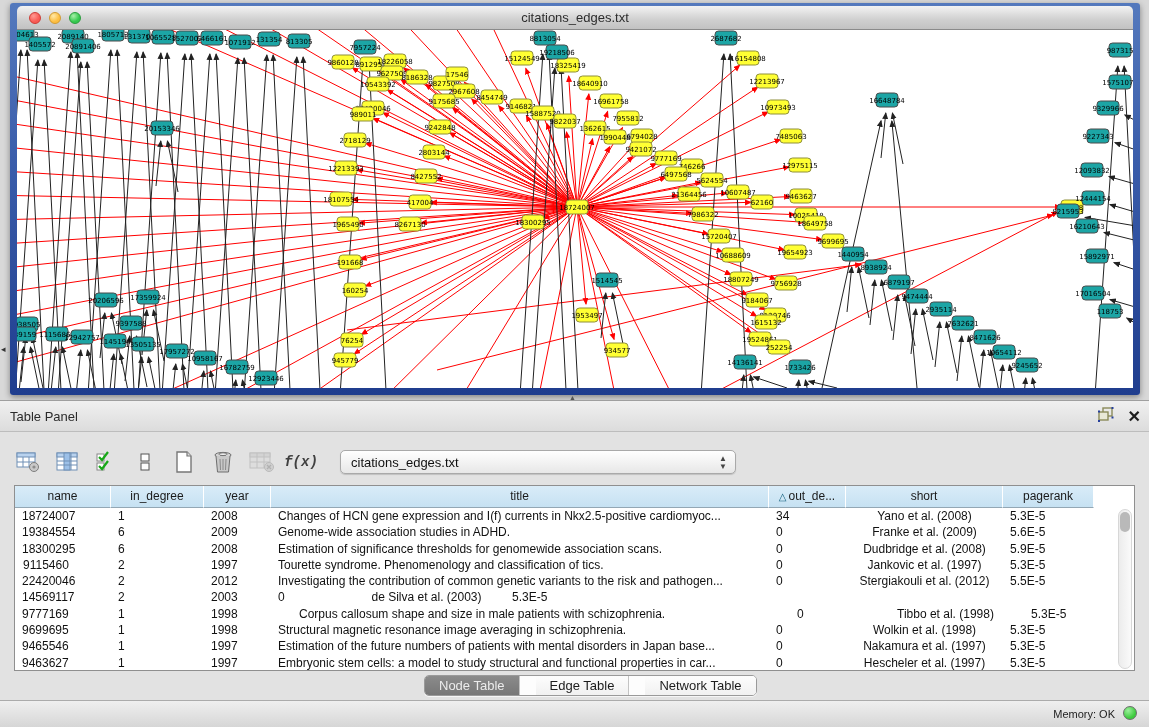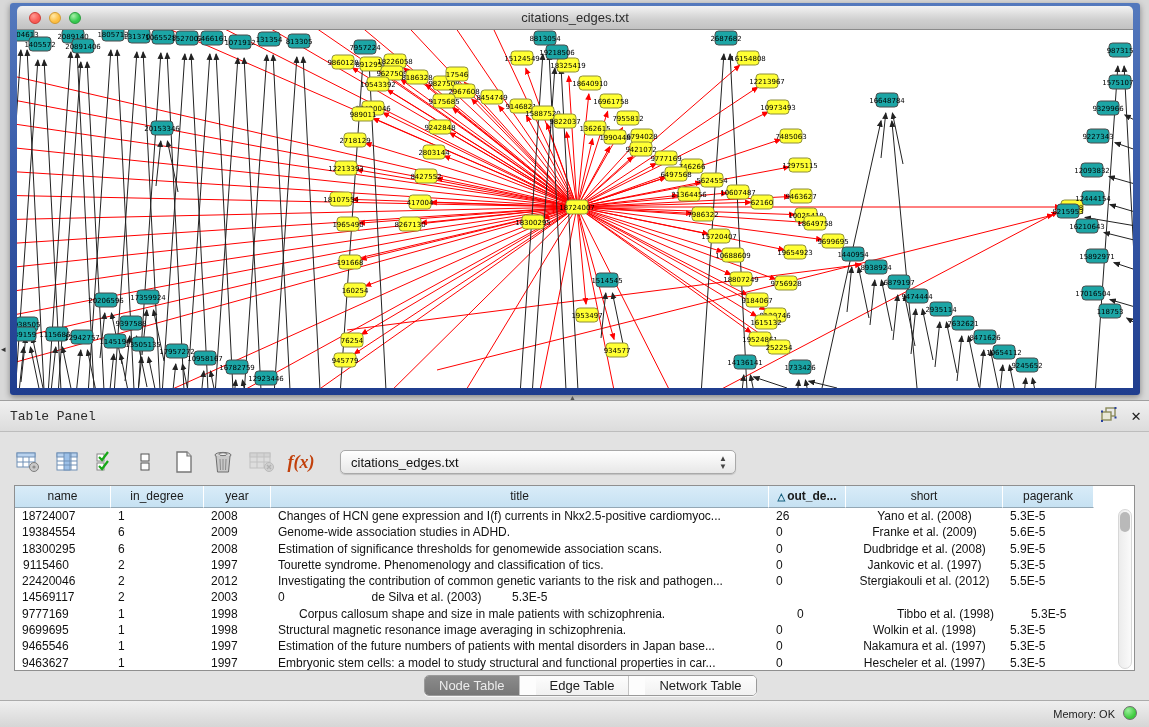--- a/index.html
+++ b/index.html
@@ -21,28 +21,28 @@
   .net-canvas{ width:1116px; height:358px; background:#ffffff; position:relative; overflow:hidden; }
   .net-canvas svg{ position:absolute; left:0; top:0; }
 
   .edge-collapse-arrow{ position:absolute; left:1px; top:344px; font-size:9px; color:#333; }
   .splitter-grip{ position:absolute; left:569px; top:395px; width:10px; height:5px; color:#555; font-size:7px; line-height:5px; }
 
   
   .table-panel{ position:absolute; left:0; top:400px; width:1149px; height:300px;
     background:#e2e2e2; border-top:1px solid #9f9f9f; }
   .panel-header{ height:31px; background:linear-gradient(180deg,#f0f0f0,#dcdcdc);
-    border-bottom:1px solid #bdbdbd; position:relative;font-family:Liberation Mono, monospace; }
+    border-bottom:1px solid #bdbdbd; position:relative; }
   .panel-title{ position:absolute; left:10px; top:8px; font-size:13px; color:#2b2b2b; }
   .panel-icons{ position:absolute; right:8px; top:6px; display:flex; gap:14px; align-items:center; }
   .close-x{ font-size:16px; font-weight:bold; color:#1d1d1d; line-height:16px; cursor:default; }
 
   .toolbar{ position:absolute; left:14px; top:44px; height:34px; display:flex; align-items:center; gap:11px; }
   .tool-btn{ width:28px; height:28px; display:flex; align-items:center; justify-content:center; background:transparent; border:none; }
-  .fx{ font-size:18px; font-style:italic; font-family:Liberation Serif, serif; font-weight:bold; color:#c2410c; }
+  .fx{ font-size:14px; font-style:italic; font-family:Liberation Mono, monospace; font-weight:bold; color:#404040; }
   .combo{ margin-left:14px; width:396px; height:24px; border:1px solid #a9a9a9; border-radius:5px;
     background:linear-gradient(180deg,#ffffff,#e7e7e7); display:flex; align-items:center; position:relative;
     box-shadow:0 1px 1px rgba(0,0,0,.15); }
   .combo-value{ font-size:13px; color:#111; padding-left:10px; }
   .combo-stepper{ position:absolute; right:8px; top:4px; font-size:8px; color:#444; line-height:8px; text-align:center; }
 
   .table-wrap{ position:absolute; left:14px; top:84px; width:1121px; height:186px;
     background:#ffffff; border:1px solid #8f8f8f; overflow:hidden; }
   .thead{ display:flex; height:22px; }
   .th{ background:linear-gradient(180deg,#d9ecf8,#c6e1f2); border-right:1px solid #ffffff;
@@ -891,31 +891,31 @@
         <span class="combo-stepper">▲<br>▼</span>
       </div>
     </div>
 
     <div class="table-wrap">
       <div class="thead" id="thead">
           <div class="th" style="width: 96px;">name</div>
           <div class="th" style="width: 93px;">in_degree</div>
           <div class="th" style="width: 67px;">year</div>
           <div class="th" style="width: 498px;">title</div>
-          <div class="th" style="width: 77px; font-weight: bold;"><span class="sort-tri">△</span>out_de...</div>
+          <div class="th" style="width: 77px;"><span class="sort-tri">△</span>out_de...</div>
           <div class="th" style="width: 157px;">short</div>
           <div class="th" style="width: 91px;">pagerank</div>
         </div>
       <div class="tbody" id="tbody">
           <div class="tr">
             <div class="td" style="width: 96px;">18724007</div>
             <div class="td" style="width: 93px;">1</div>
             <div class="td" style="width: 67px;">2008</div>
             <div class="td" style="width: 498px;">Changes of HCN gene expression and I(f) currents in Nkx2.5-positive cardiomyoc...</div>
-            <div class="td" style="width: 77px;">26</div>
+            <div class="td" style="width: 77px;">34</div>
             <div class="td center" style="width: 157px;">Yano et al. (2008)</div>
             <div class="td" style="width: 91px;">5.3E-5</div>
           </div>
           <div class="tr">
             <div class="td" style="width: 96px;">19384554</div>
             <div class="td" style="width: 93px;">6</div>
             <div class="td" style="width: 67px;">2009</div>
             <div class="td" style="width: 498px;">Genome-wide association studies in ADHD.</div>
             <div class="td" style="width: 77px;">0</div>
             <div class="td center" style="width: 157px;">Franke et al. (2009)</div>

